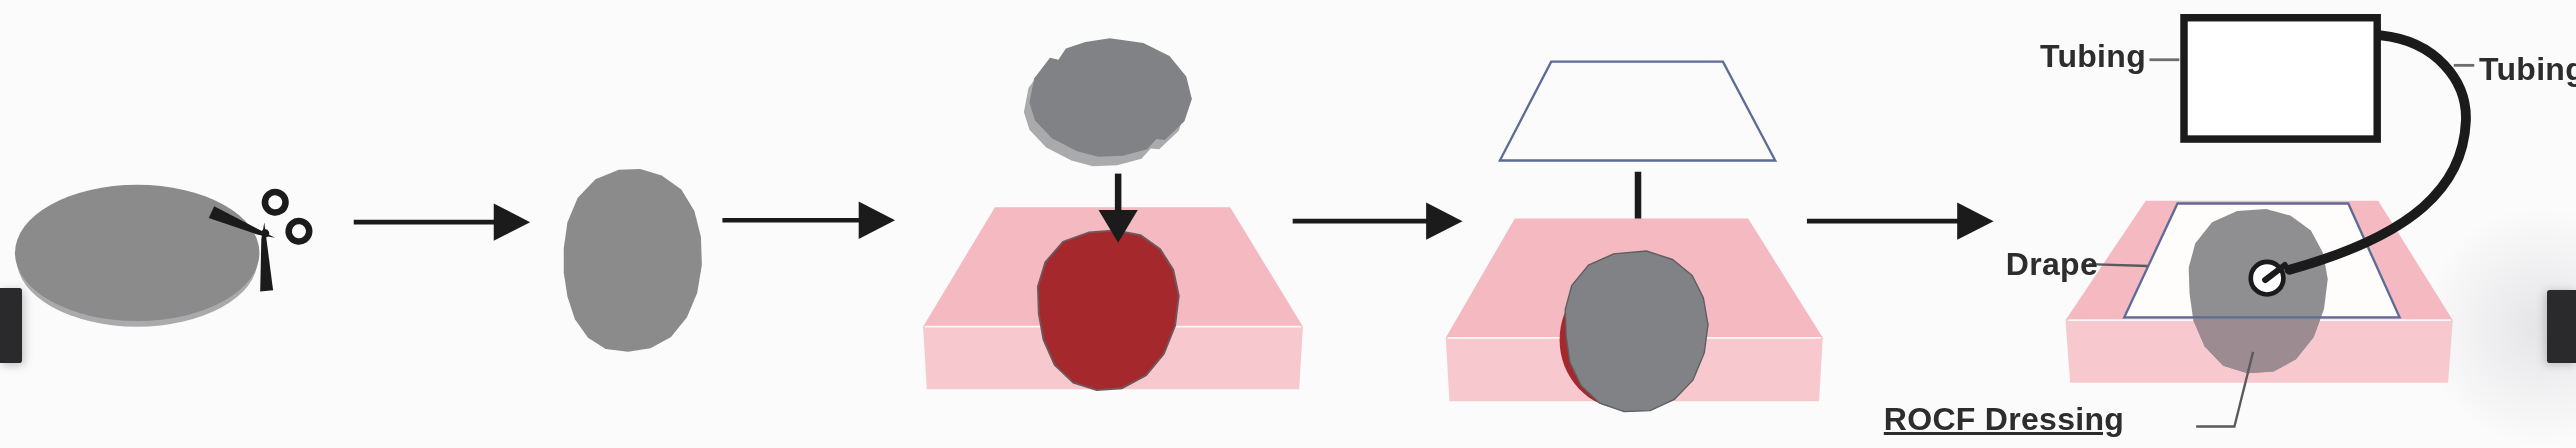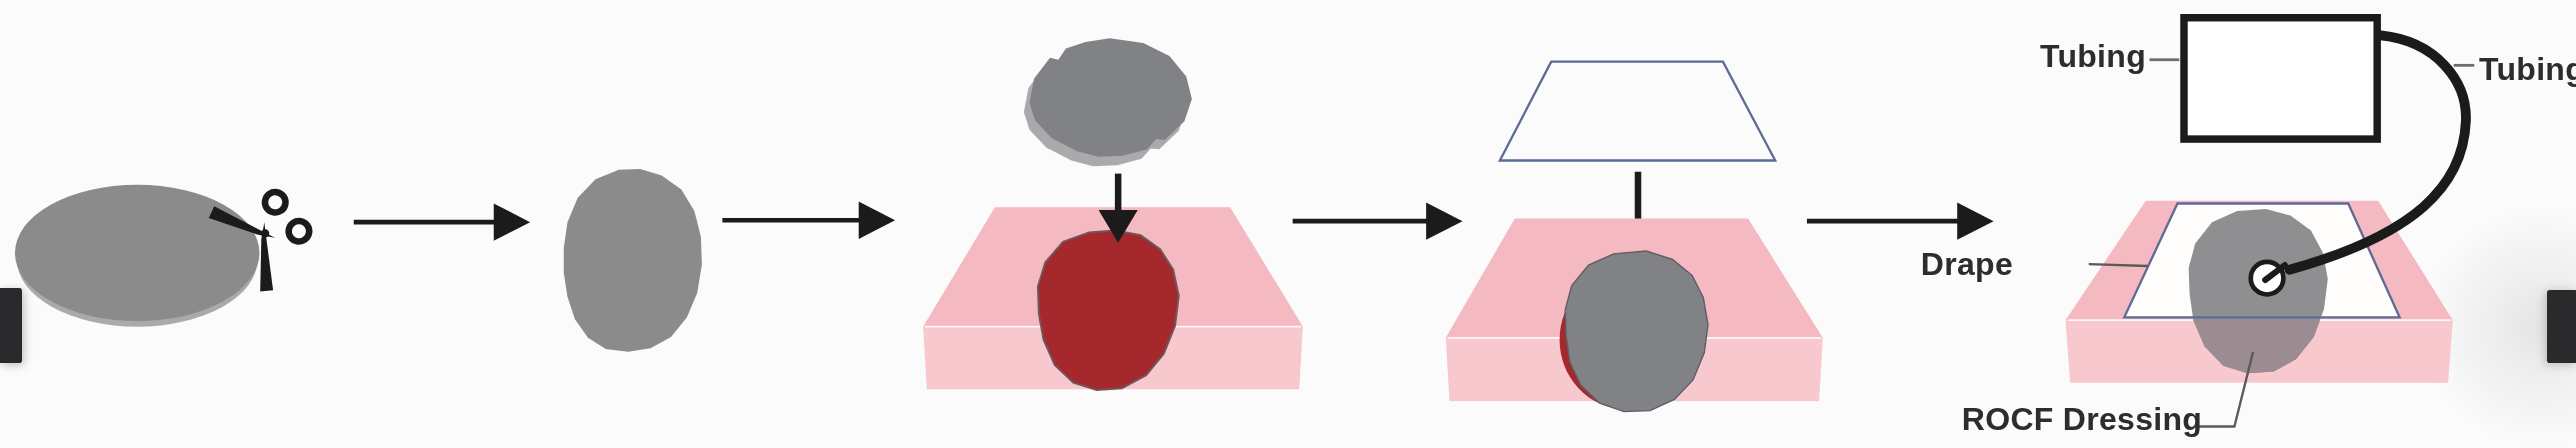--- a/index.html
+++ b/index.html
@@ -169,20 +169,20 @@
       <polyline class="leader" points="2352,457 2393,457 2413,377"></polyline>
     </g>
   </svg>
 
   <div class="lbl lbl-right" style="left: 1905px; top: 39px; width: 241px;">
     <div>Tubing</div>
   </div>
 
   <div class="lbl" style="left: 2479px; top: 52px;">Tubing</div>
 
-  <div class="lbl lbl-right" style="left: 1864px; top: 247px; width: 149px;">Drape</div>
+  <div class="lbl lbl-right" style="left: 1949px; top: 247px; width: 149px;">Drape</div>
 
-  <div class="lbl lbl-center" style="left: 1949px; top: 402px; width: 266px;">ROCF Dressing</div>
+  <div class="lbl lbl-center" style="left: 1871px; top: 402px; width: 266px; text-decoration: underline;">ROCF Dressing</div>
 
   <div class="edge-chip left"></div>
   <div class="edge-chip right"></div>
 </div>
 
 
 </body></html>

